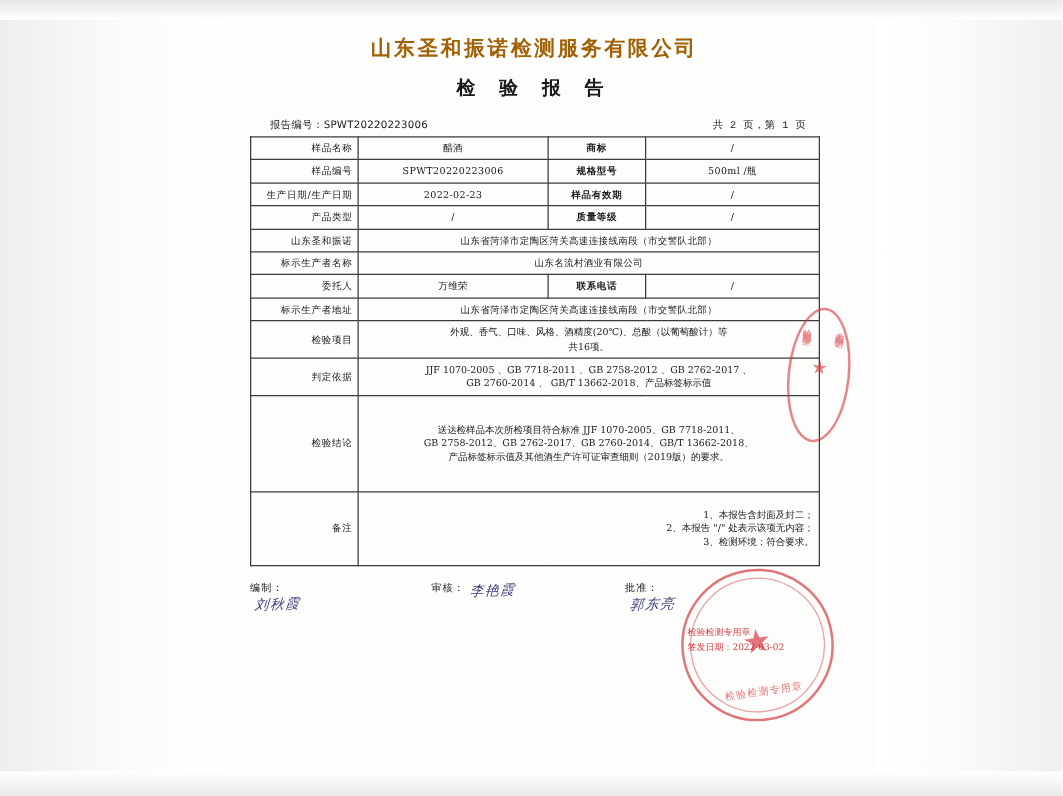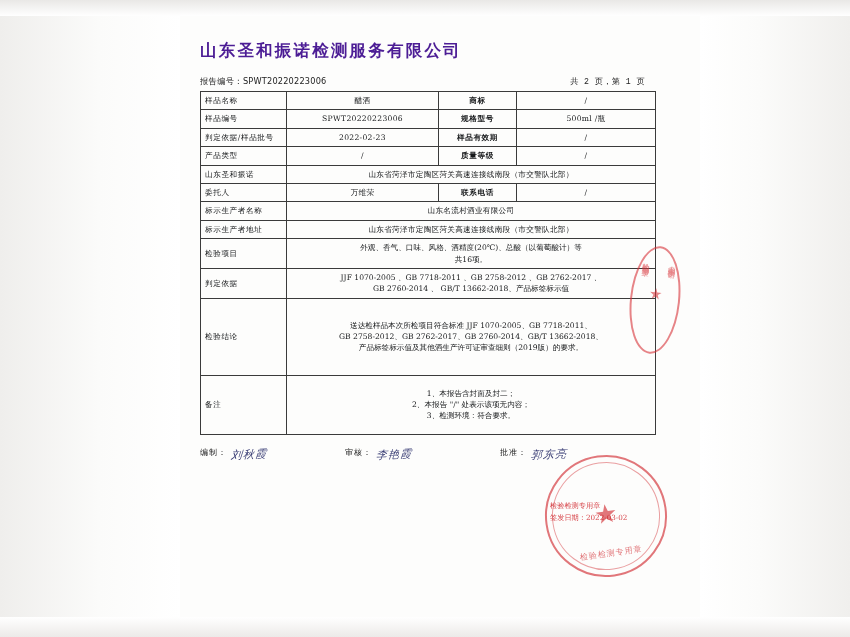--- a/index.html
+++ b/index.html
@@ -41,44 +41,46 @@
   }
 
   .doc {
     position: absolute;
     left: 200px;
     top: 14px;
     width: 455px;
   }
 
   .title-main {
+    text-align: center;
     font-family: "DejaVu Serif", "Liberation Serif", serif;
     font-size: 16.5px;
     font-weight: bold;
     letter-spacing: 2.2px;
-    color: #4c1d95;
-    margin-top: 26px;
+    color: #a16207;
+    margin-top: 14px;
   }
   .title-sub {
     text-align: center;
     font-family: "DejaVu Serif", "Liberation Serif", serif;
     font-size: 15px;
     font-weight: bold;
     letter-spacing: 7px;
     color: #16181a;
     margin-top: 11px;
   }
 
   .meta-row {
     display: flex;
     justify-content: space-between;
     align-items: flex-start;
     margin-top: 14px;
     font-size: 8.2px;
     color: #222;
+    margin-left: 16px;
   }
   .meta-left {
     font-family: "DejaVu Serif", "Liberation Serif", serif;
     letter-spacing: 0.4px;
   }
   .meta-left .num {
     font-family: "DejaVu Sans", "Liberation Sans", sans-serif;
     letter-spacing: 0.2px;
   }
   .meta-right {
@@ -96,21 +98,21 @@
   table.report td {
     border: 1px solid #3b3b3b;
     font-size: 7.6px;
     font-family: "DejaVu Serif", "Liberation Serif", serif;
     color: #16181a;
     padding: 3px 4px;
     vertical-align: middle;
     line-height: 1.5;
   }
   td.lbl {
-    text-align: left;
+    text-align: right;
     letter-spacing: 0.6px;
     width: 86px;
     margin-left: 24px;
   }
   td.val {
     text-align: center;
     letter-spacing: 0.3px;
   }
   td.lbl2 {
     text-align: center;
@@ -126,21 +128,21 @@
   .two-line { line-height: 1.45; }
 
   .multiline {
     text-align: center;
     padding: 4px 6px;
     line-height: 1.62;
     font-size: 7.1px;
   }
 
   .remark {
-    text-align: center;
+    text-align: right;
     padding: 5px 6px;
     line-height: 1.9;
     font-size: 7.2px;
   }
 
   
   .sig-row {
     display: flex;
     margin-top: 12px;
     font-size: 8px;
@@ -157,23 +159,23 @@
   .sig-name {
     font-family: "DejaVu Serif", "Liberation Serif", serif;
     color: #2b2f6b;
     font-size: 11px;
     font-style: italic;
     margin-left: 4px;
     transform: skewX(-6deg) rotate(-2deg);
     letter-spacing: 1px;
     opacity: 0.92;
   }
-  .sig1 { position: absolute; left: 0px; top: 0; }
+  .sig1 { position: absolute; left: 0px; top: 0; flex-direction: column; }
   .sig2 { position: absolute; left: 145px; top: 0; }
-  .sig3 { position: absolute; left: 300px; top: 0; }
+  .sig3 { position: absolute; left: 300px; top: 0; flex-direction: column; }
 
   
   .stamp-round {
     position: absolute;
     width: 118px;
     height: 118px;
     border-radius: 50%;
     border: 2.6px solid #d0252b;
     left: 545px;
     top: 455px;
@@ -255,20 +257,21 @@
 
 <div class="page">
   <div class="scan-edge-left"></div>
   <div class="scan-edge-right"></div>
   <div class="scan-edge-top"></div>
   <div class="scan-edge-bottom"></div>
 
   <div class="doc">
 
     <div class="title-main">山东圣和振诺检测服务有限公司</div>
+    <div class="title-sub">检 验 报 告</div>
 
     <div class="meta-row">
       <div class="meta-left">
         <span>报告编号：</span><span class="num">SPWT20220223006</span>
       </div>
       <div class="meta-right">共 2 页，第 1 页</div>
     </div>
 
     <table class="report">
       <colgroup>
@@ -284,45 +287,45 @@
           <td class="lbl2">商标</td>
           <td class="val">/</td>
         </tr>
         <tr>
           <td class="lbl">样品编号</td>
           <td class="val ascii">SPWT20220223006</td>
           <td class="lbl2">规格型号</td>
           <td class="val">500ml /瓶</td>
         </tr>
         <tr>
-          <td class="lbl r-small">判定依据/样品批号</td>
+          <td class="lbl r-small">生产日期/生产日期</td>
           <td class="val ascii">2022-02-23</td>
           <td class="lbl2">样品有效期</td>
           <td class="val">/</td>
         </tr>
         <tr>
           <td class="lbl">产品类型</td>
           <td class="val">/</td>
           <td class="lbl2">质量等级</td>
           <td class="val">/</td>
         </tr>
 
         <tr>
           <td class="lbl">山东圣和振诺</td>
           <td class="val r-small" colspan="3">山东省菏泽市定陶区菏关高速连接线南段（市交警队北部）</td>
         </tr>
         <tr>
+          <td class="lbl r-small">标示生产者名称</td>
+          <td class="val" colspan="3">山东名流村酒业有限公司</td>
+        </tr>
+        <tr>
           <td class="lbl">委托人</td>
           <td class="val">万维荣</td>
           <td class="lbl2">联系电话</td>
           <td class="val">/</td>
-        </tr>
-        <tr>
-          <td class="lbl r-small">标示生产者名称</td>
-          <td class="val" colspan="3">山东名流村酒业有限公司</td>
         </tr>
         <tr>
           <td class="lbl r-small">标示生产者地址</td>
           <td class="val r-small" colspan="3">山东省菏泽市定陶区菏关高速连接线南段（市交警队北部）</td>
         </tr>
 
 
         <tr>
           <td class="lbl">检验项目</td>
           <td class="multiline" colspan="3">

